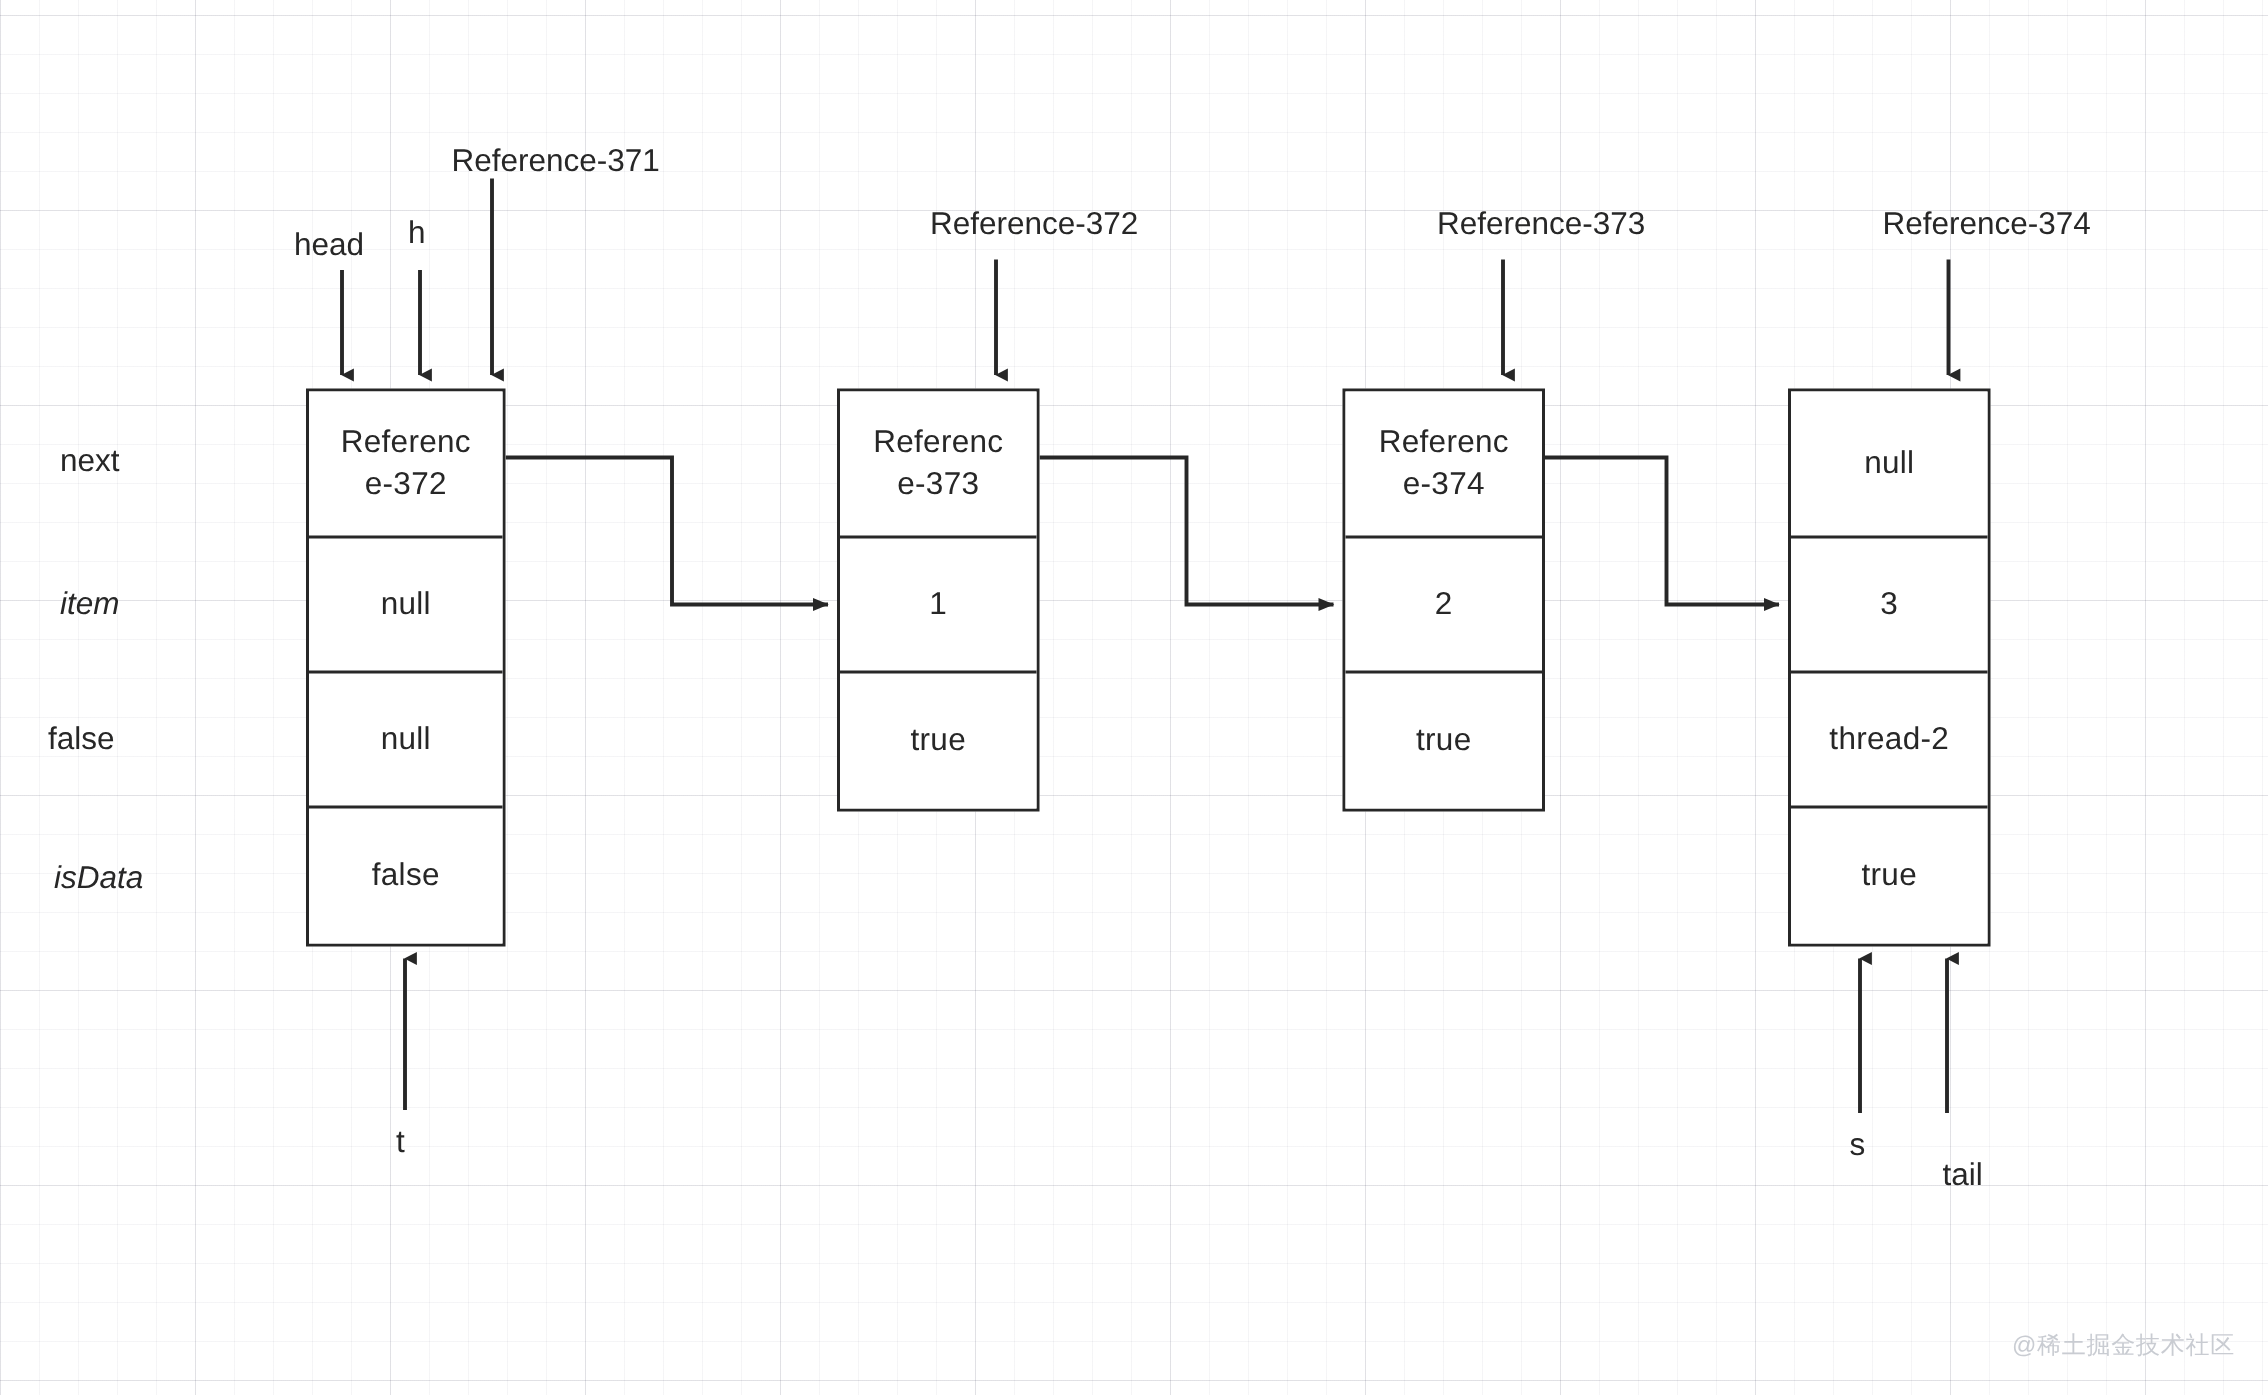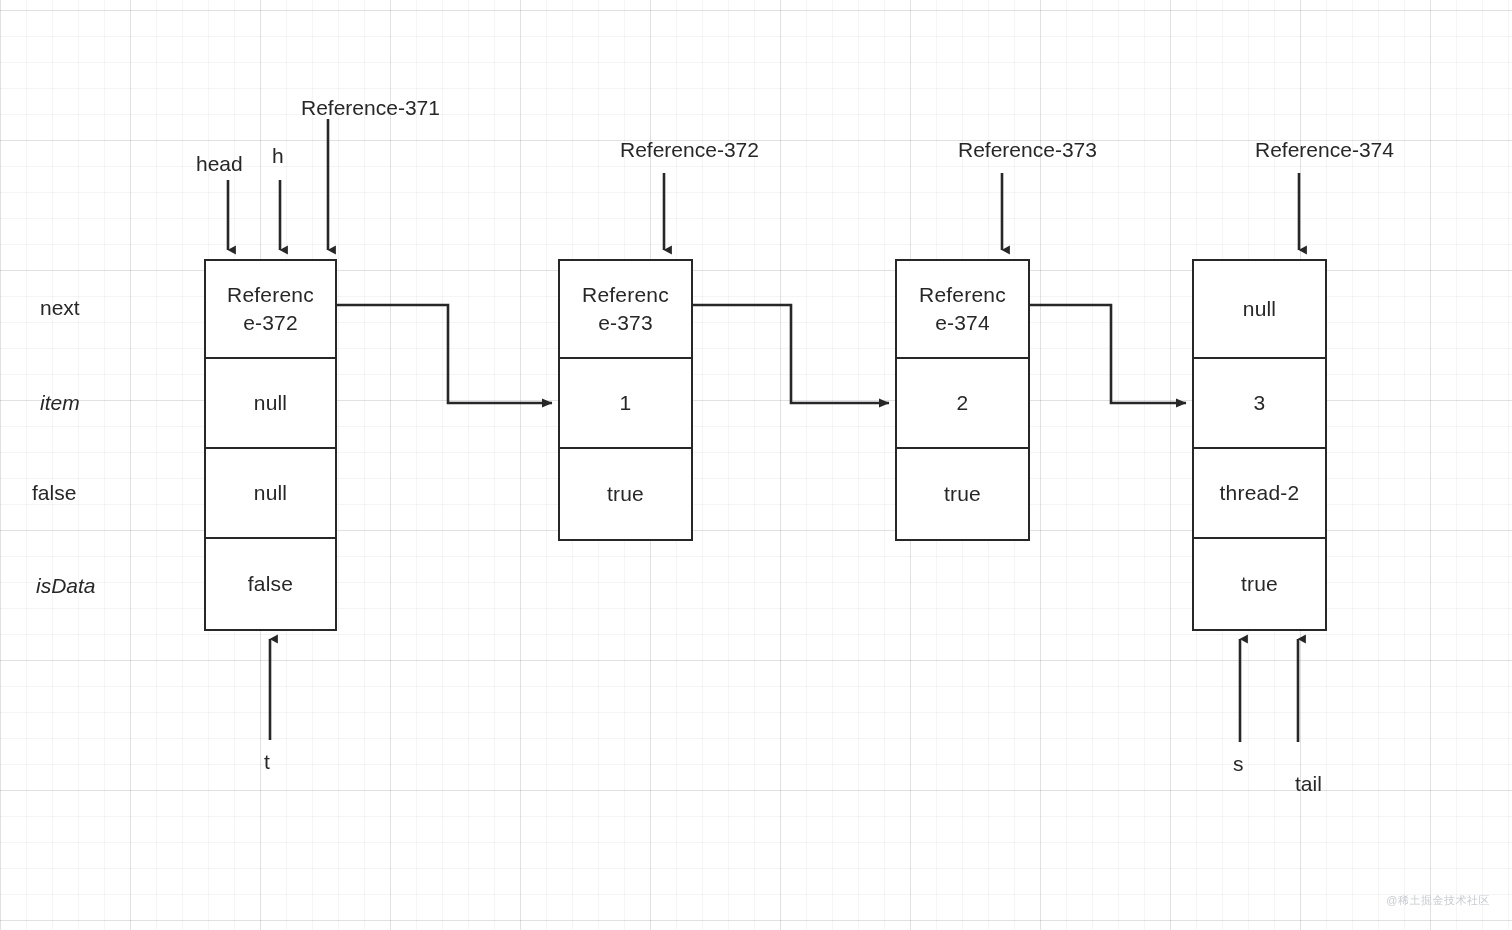--- a/index.html
+++ b/index.html
@@ -88,21 +88,21 @@
     z-index: 4;
   }
   .lbl.row-label { font-size: 21px; }
   .lbl.ref-label { font-size: 21px; }
   .lbl.ptr-label { font-size: 21px; }
 
   .watermark {
     position: absolute;
     right: 22px;
     bottom: 22px;
-    font-size: 11px;
+    font-size: 16px;
     color: #c9ccd2;
     white-space: nowrap;
     letter-spacing: 0.5px;
     z-index: 5;
   }
 </style>
 </head>
 <body>
 
 <div id="diagram-root">

